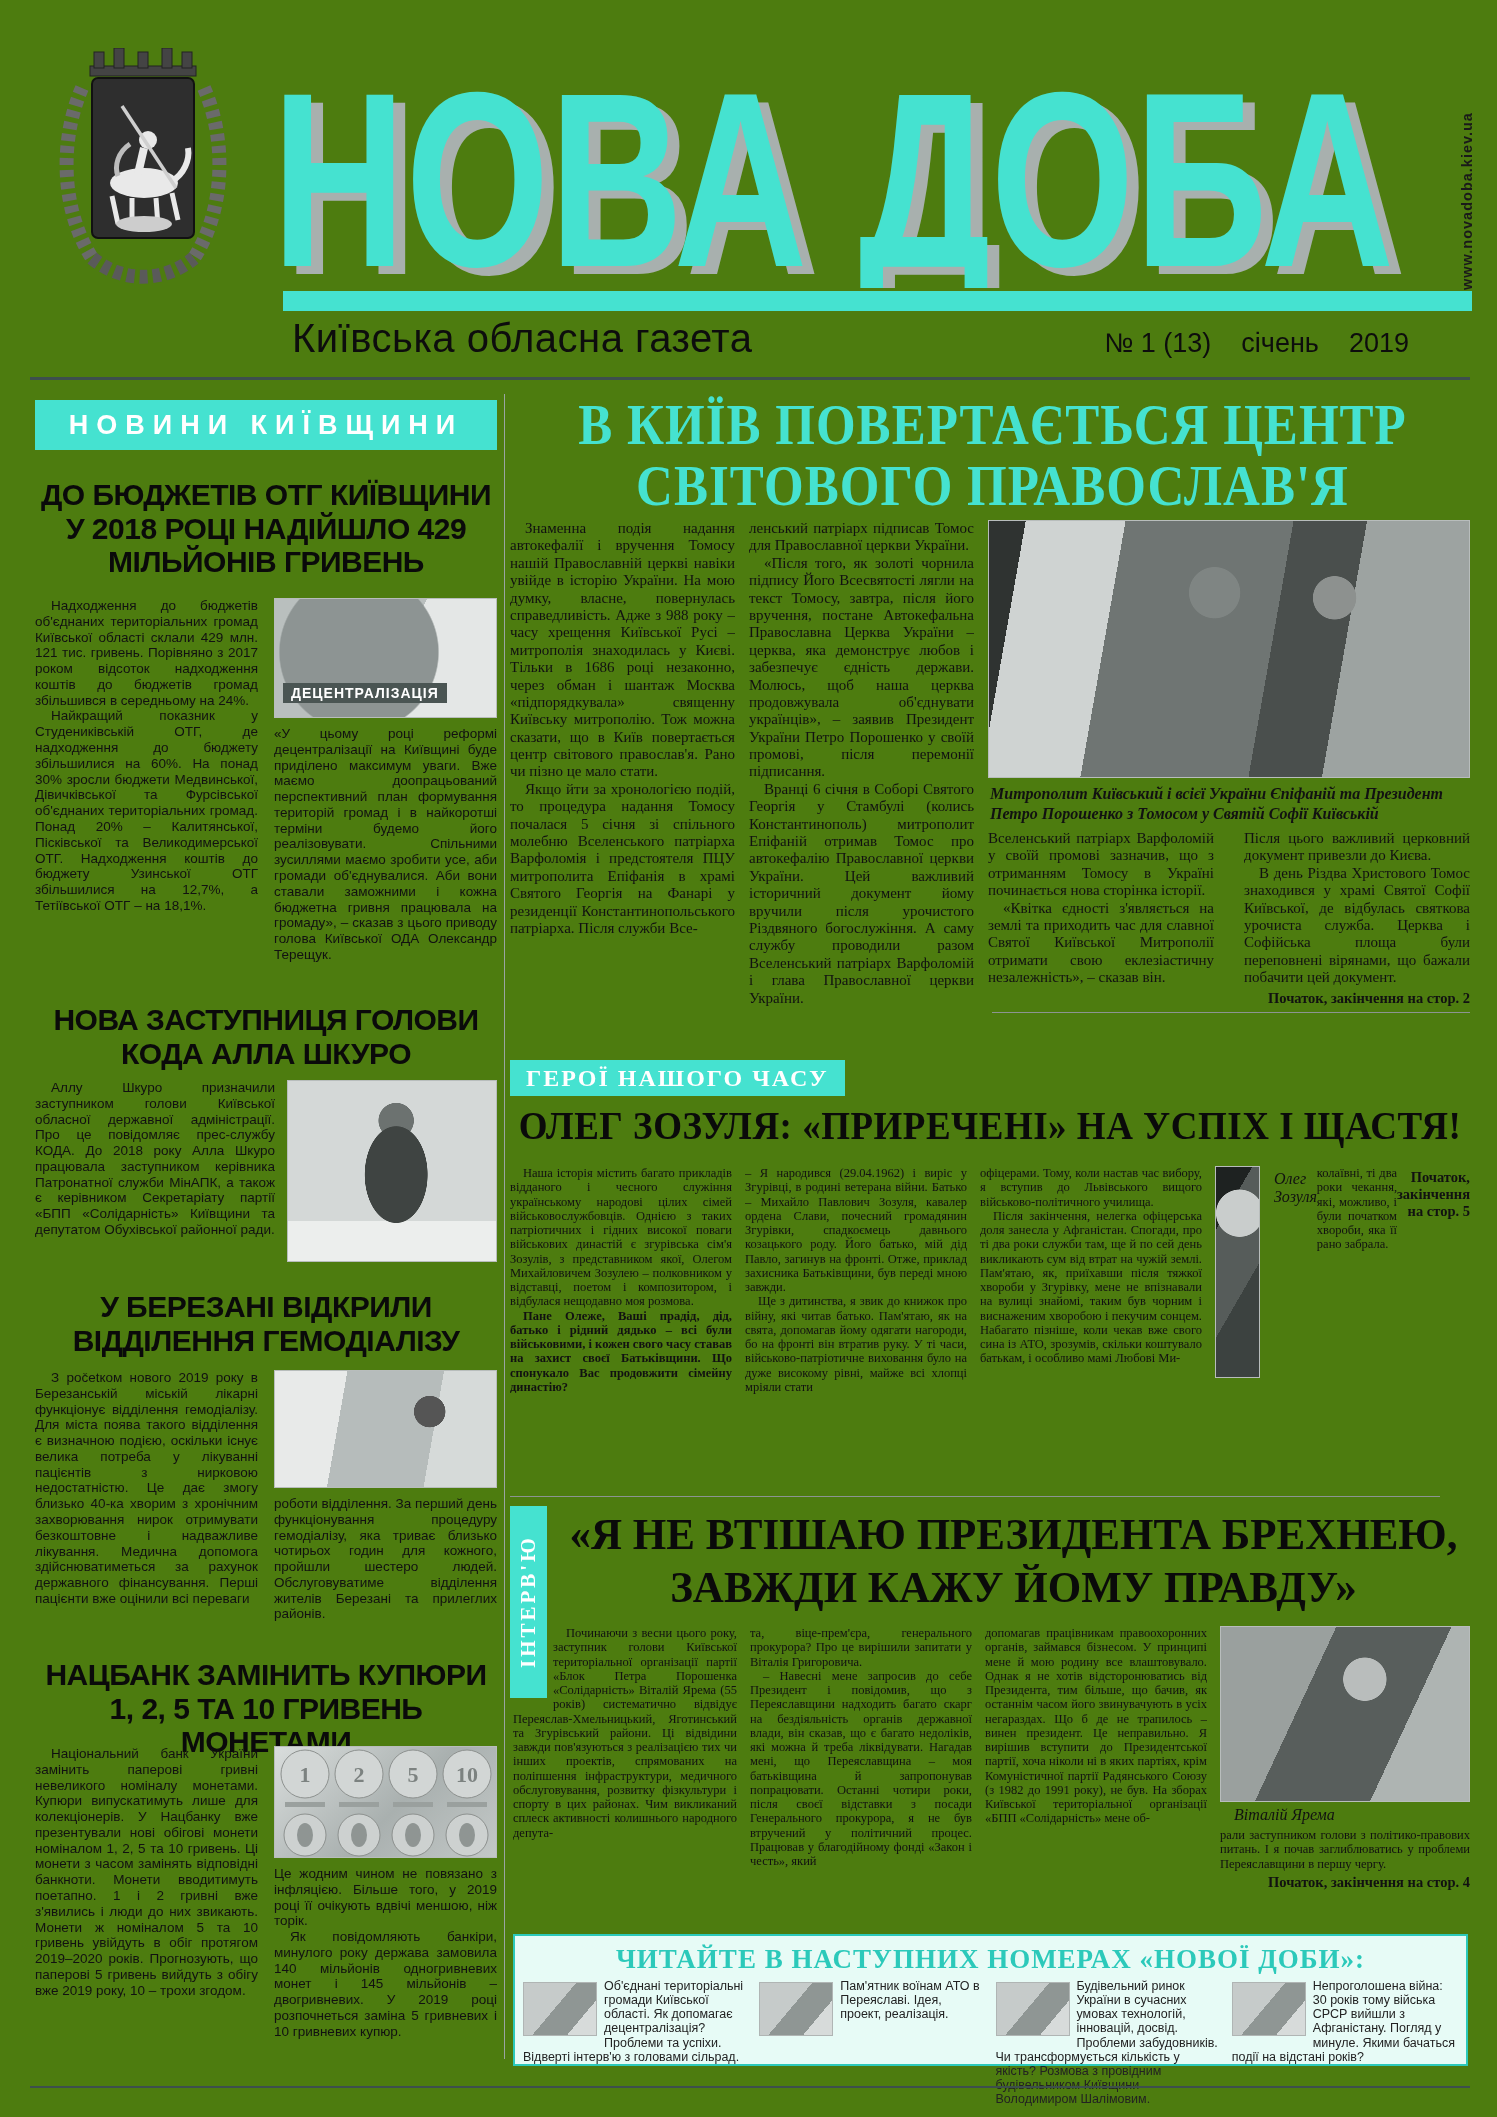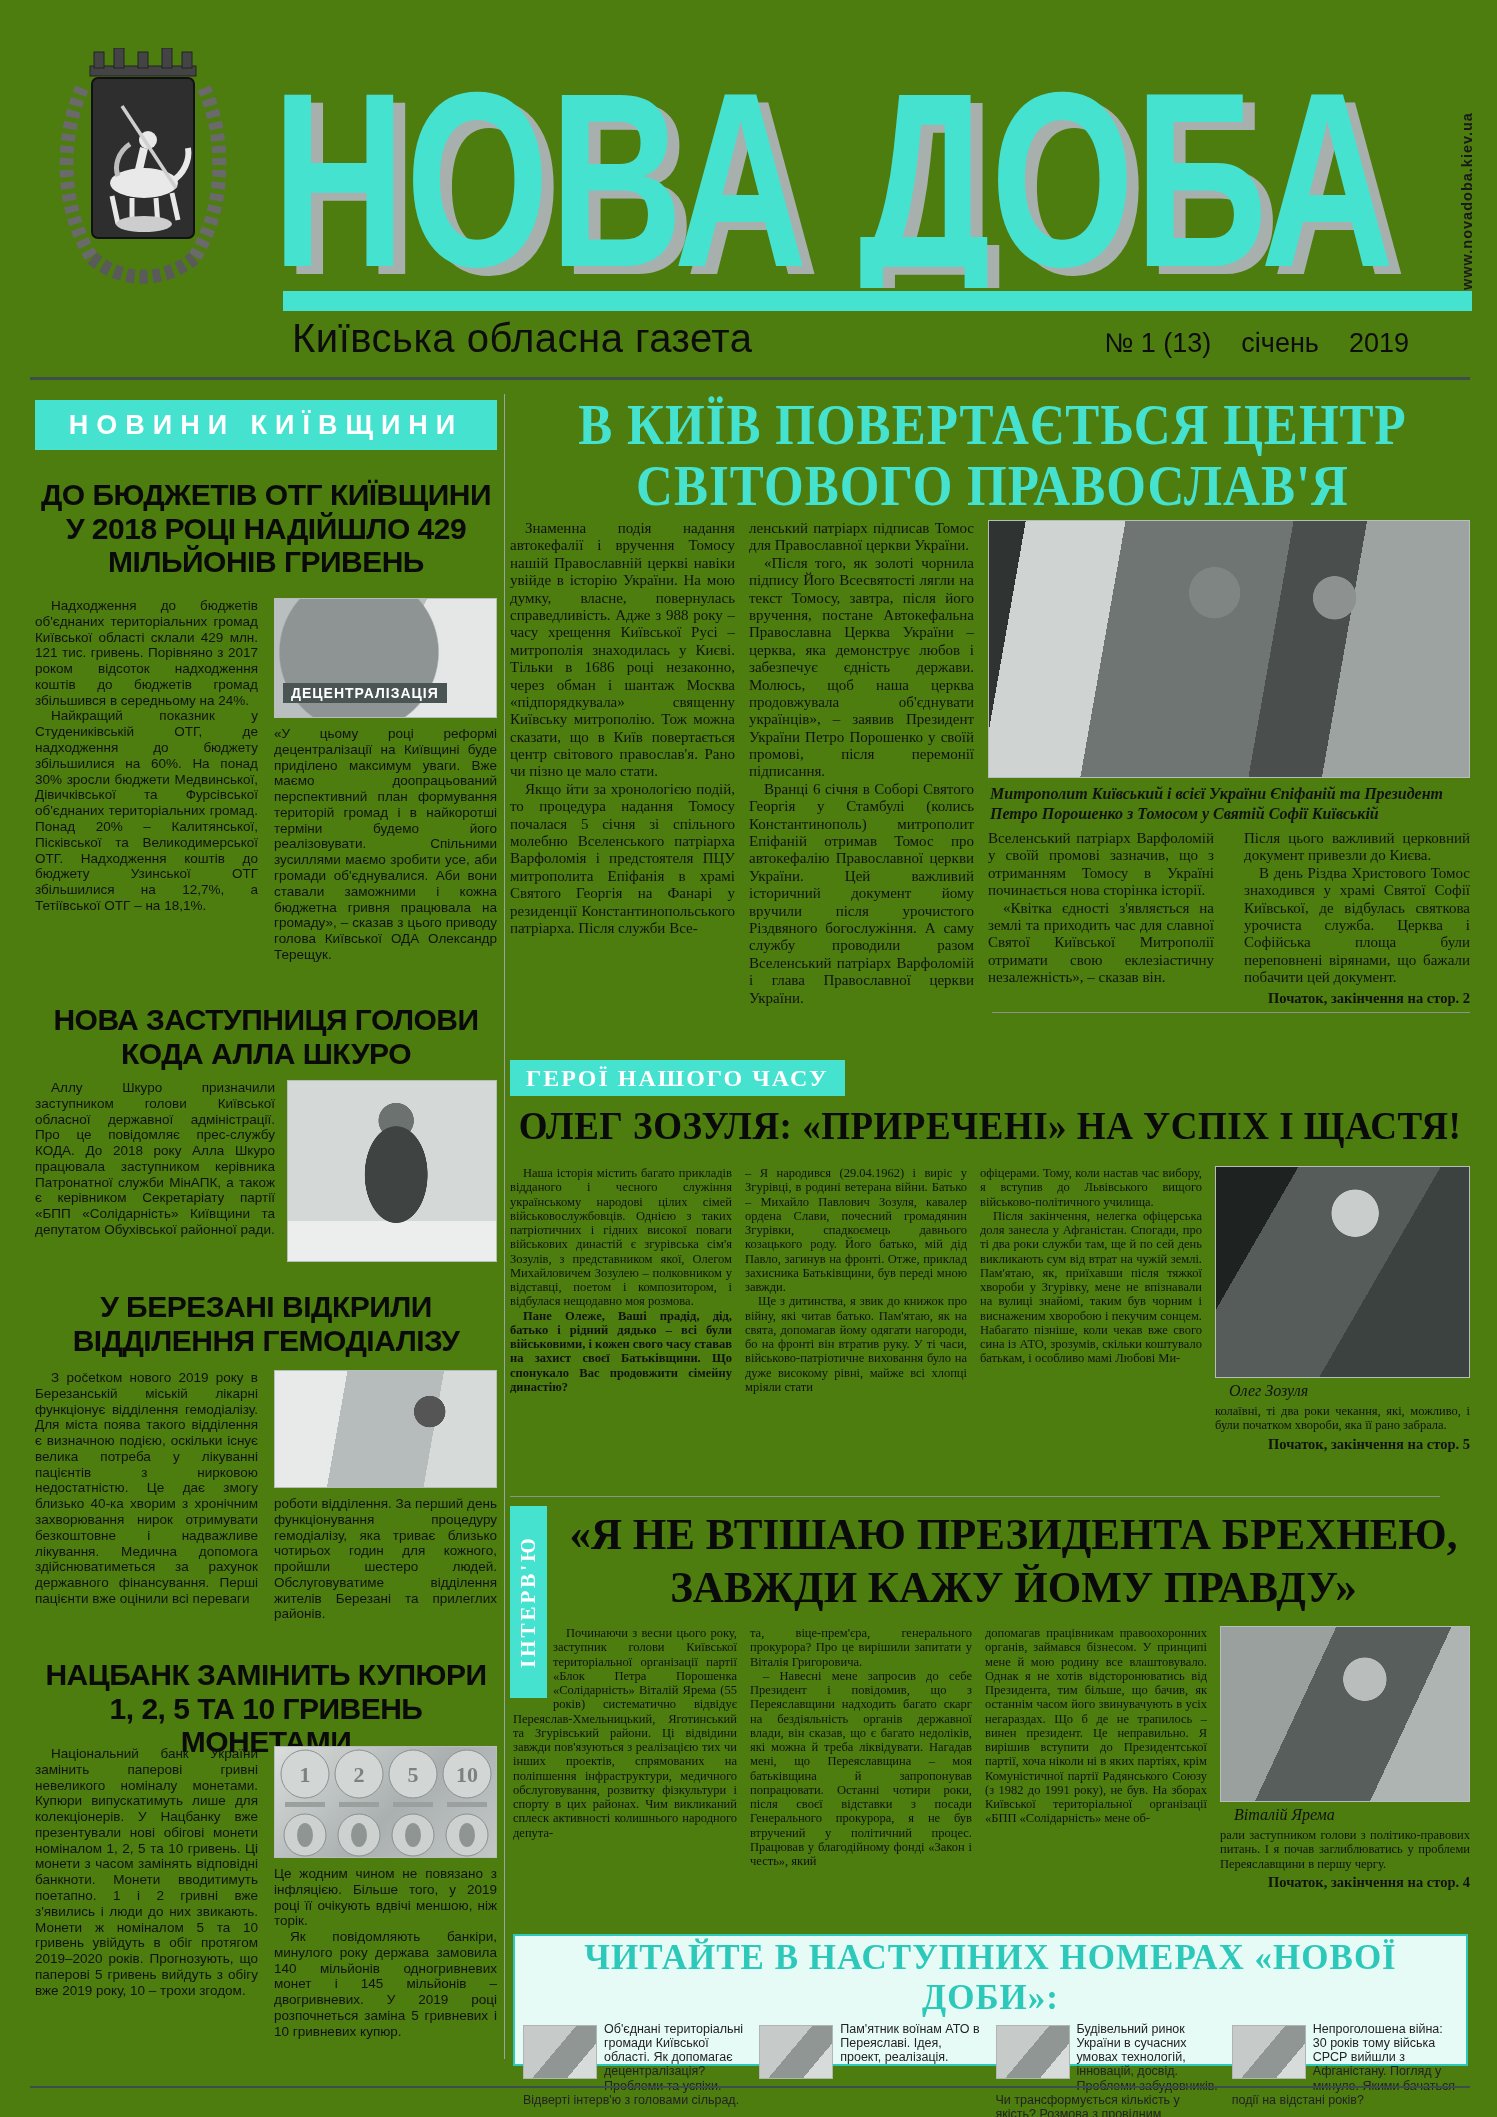--- a/index.html
+++ b/index.html
@@ -101,21 +101,21 @@
   .h-bar{left:510px;top:1060px;height:36px;line-height:36px;background:var(--accent);
     color:#fff;font-family:"Liberation Serif",serif;font-weight:bold;font-size:24px;
     letter-spacing:2px;padding:0 16px;white-space:nowrap}
   .h-head{left:510px;top:1102px;width:960px;text-align:center;color:#0a0a0a;
     font-family:"Liberation Serif",serif;font-weight:bold;font-size:37px;
     transform:scaleY(1.08);transform-origin:top center;letter-spacing:0.5px}
   .h-body{left:510px;top:1166px;width:960px;height:328px;display:flex;gap:13px}
   .hcol{width:222px;overflow:hidden;font-family:"Liberation Serif",serif;
     font-size:12.5px;line-height:1.14;text-align:justify}
   .hcol p{text-indent:13px}
-  .h-right{width:255px;display:flex;flex-direction:column;overflow:hidden}
+  .h-right{width:255px;display:flex;overflow:hidden}
   .h-caption{font-family:"Liberation Serif",serif;font-style:italic;font-size:16px;
     margin:4px 0 4px 14px}
   .h-col4{font-family:"Liberation Serif",serif;font-size:12.5px;line-height:1.14;
     text-align:justify;overflow:hidden}
   .q-bold{font-weight:bold}
 
   
   .i-label{left:510px;top:1506px;width:37px;height:192px;background:var(--accent);
     color:#fff;writing-mode:vertical-rl;transform:rotate(180deg);
     font-family:"Liberation Serif",serif;font-weight:bold;font-size:21px;letter-spacing:3px;
@@ -128,21 +128,21 @@
     font-size:12.5px;line-height:1.14;text-align:justify}
   .icol p{text-indent:13px}
   .icol1{width:224px}
   .label-spacer{float:left;width:40px;height:78px}
   .i-right{width:250px;display:flex;flex-direction:column;overflow:hidden}
 
   
   .teaser{left:513px;top:1934px;width:955px;height:132px;background:#e7fbf6;
     border:2px solid var(--accent-dark)}
   .t-title{text-align:center;color:var(--accent-dark);font-family:"Liberation Serif",serif;
-    font-weight:bold;font-size:35px;letter-spacing:1px;margin-top:2px}
+    font-weight:bold;font-size:27px;letter-spacing:1px;margin-top:8px}
   .t-items{display:flex;gap:10px;padding:4px 8px 2px 8px}
   .t-item{flex:1;font-size:12.5px;line-height:1.13;color:#222;overflow:hidden}
 </style>
 </head>
 <body>
 
 <div class="page">
 
   <div class="abs emblem">
     <svg width="182" height="237" viewBox="0 0 182 237">

